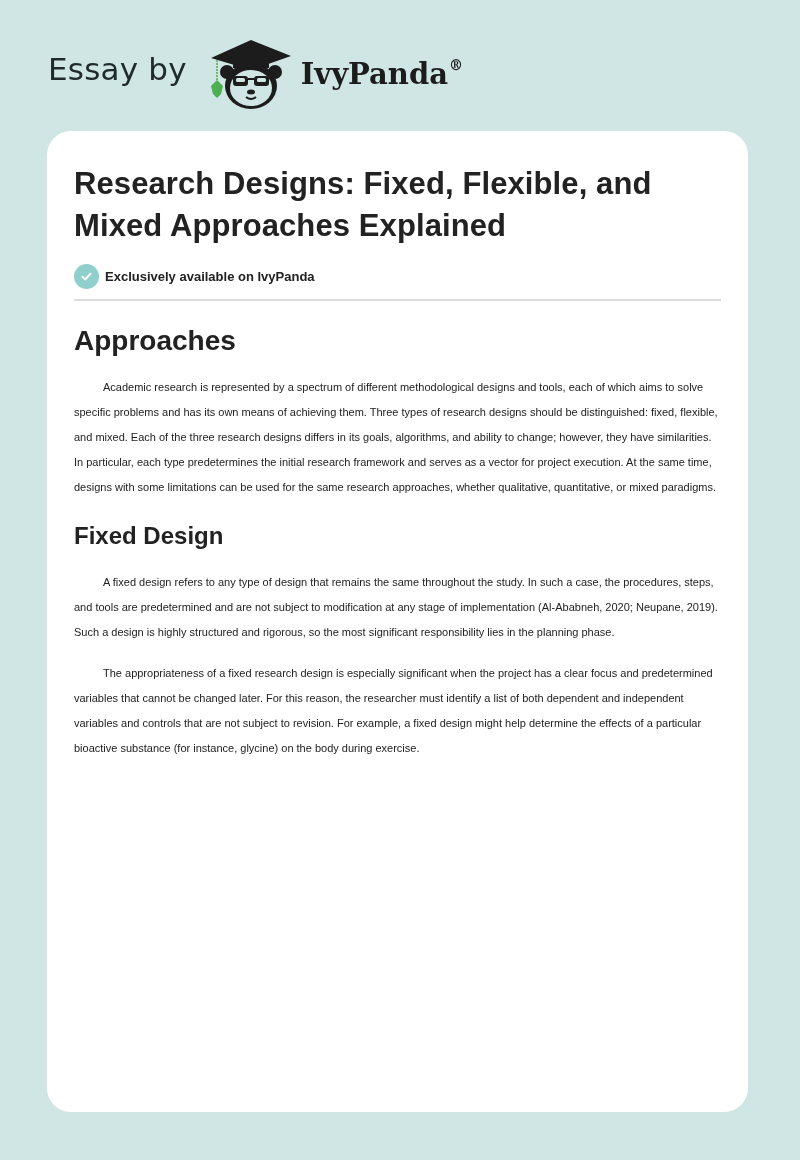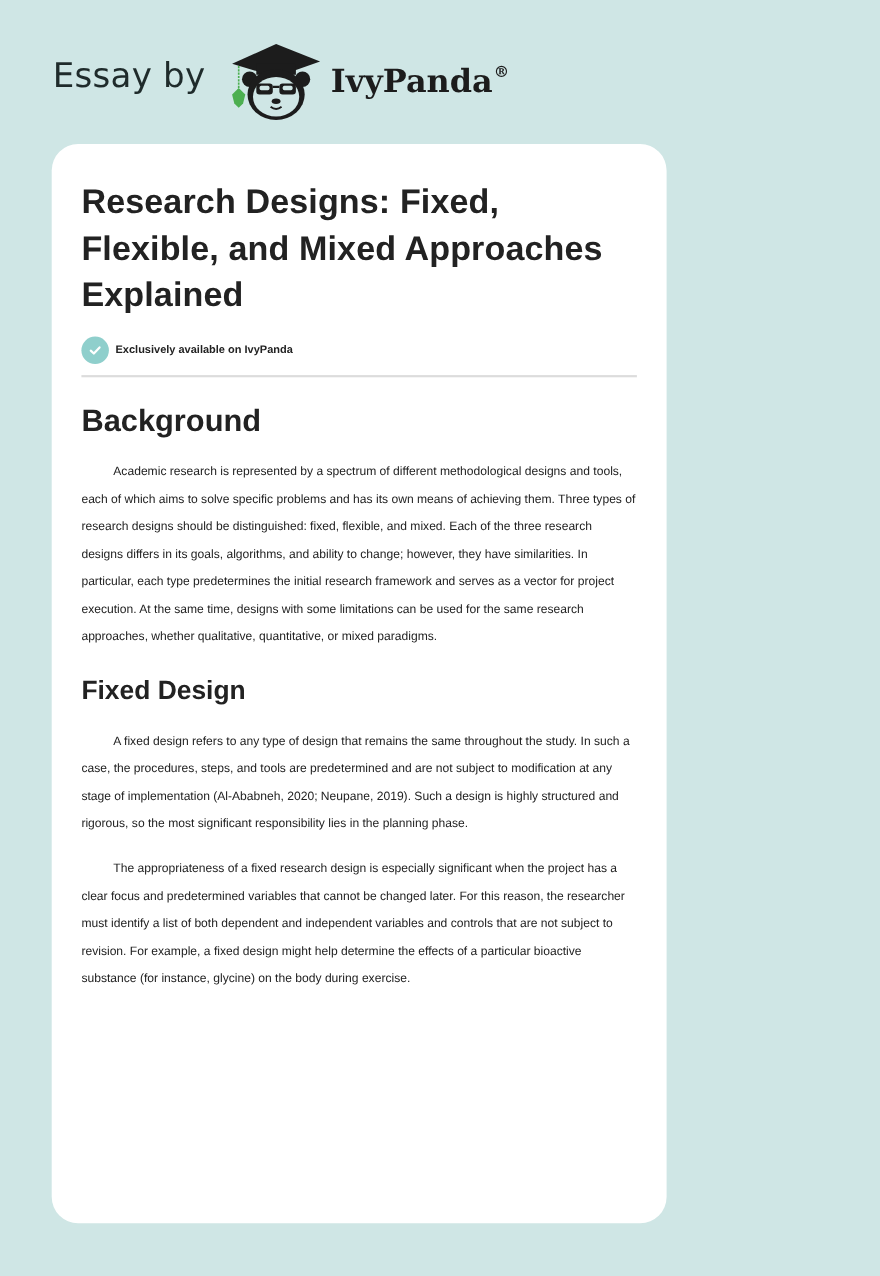--- a/index.html
+++ b/index.html
@@ -36,21 +36,21 @@
       font-size: 29px;
       color: #1c1c1c;
       margin-top: 4px;
     }
     .brand sup { font-size: 14px; vertical-align: 14px; margin-left: 1px; }
 
     .card {
       position: absolute;
       left: 47px;
       top: 131px;
-      width: 559px;
+      width: 701px;
       height: 981px;
       background: #ffffff;
       border-radius: 24px;
       box-sizing: border-box;
       padding: 32px 27px 0 27px;
     }
     .title {
       font-size: 31px;
       font-weight: bold;
       line-height: 42px;
@@ -64,21 +64,21 @@
       margin-top: 16px;
       height: 26px;
     }
     .check {
       width: 25px; height: 25px;
       border-radius: 50%;
       background: #8fcfcc;
       display: flex; align-items: center; justify-content: center;
       margin-right: 6px;
     }
-    .exclusive-text { font-size: 10px; font-weight: bold; color: #222; }
+    .exclusive-text { font-size: 13px; font-weight: bold; color: #222; }
     .divider { height: 2px; background: #dcdcdc; margin-top: 10px; }
 
     h2 {
       font-size: 28px; font-weight: bold; margin: 0; color: #222; line-height: 36px;
     }
     h3 {
       font-size: 24px; font-weight: bold; margin: 0; color: #222; line-height: 32px;
     }
     p {
       font-size: 11px;
@@ -126,19 +126,19 @@
     <span class="check">
       <svg width="13" height="13" viewBox="0 0 13 13">
           <path d="M2.5,6.8 L5.3,9.4 L10.5,3.8" stroke="#fff" stroke-width="2" fill="none" stroke-linecap="round" stroke-linejoin="round"></path>
         </svg>
     </span>
     <span class="exclusive-text">Exclusively available on IvyPanda</span>
   </div>
 
   <div class="divider"></div>
 
-  <h2 style="margin-top:22px;">Background</h2>
+  <h2 style="margin-top:22px;">Approaches</h2>
   <p style="margin-top:16px;">Academic research is represented by a spectrum of different methodological designs and tools, each of which aims to solve specific problems and has its own means of achieving them. Three types of research designs should be distinguished: fixed, flexible, and mixed. Each of the three research designs differs in its goals, algorithms, and ability to change; however, they have similarities. In particular, each type predetermines the initial research framework and serves as a vector for project execution. At the same time, designs with some limitations can be used for the same research approaches, whether qualitative, quantitative, or mixed paradigms.</p>
 
   <h3 style="margin-top:20px;">Fixed Design</h3>
   <p style="margin-top:18px;">A fixed design refers to any type of design that remains the same throughout the study. In such a case, the procedures, steps, and tools are predetermined and are not subject to modification at any stage of implementation (Al-Ababneh, 2020; Neupane, 2019). Such a design is highly structured and rigorous, so the most significant responsibility lies in the planning phase.</p>
   <p style="margin-top:16px;">The appropriateness of a fixed research design is especially significant when the project has a clear focus and predetermined variables that cannot be changed later. For this reason, the researcher must identify a list of both dependent and independent variables and controls that are not subject to revision. For example, a fixed design might help determine the effects of a particular bioactive substance (for instance, glycine) on the body during exercise.</p>
 </div>
 
 </body></html>

